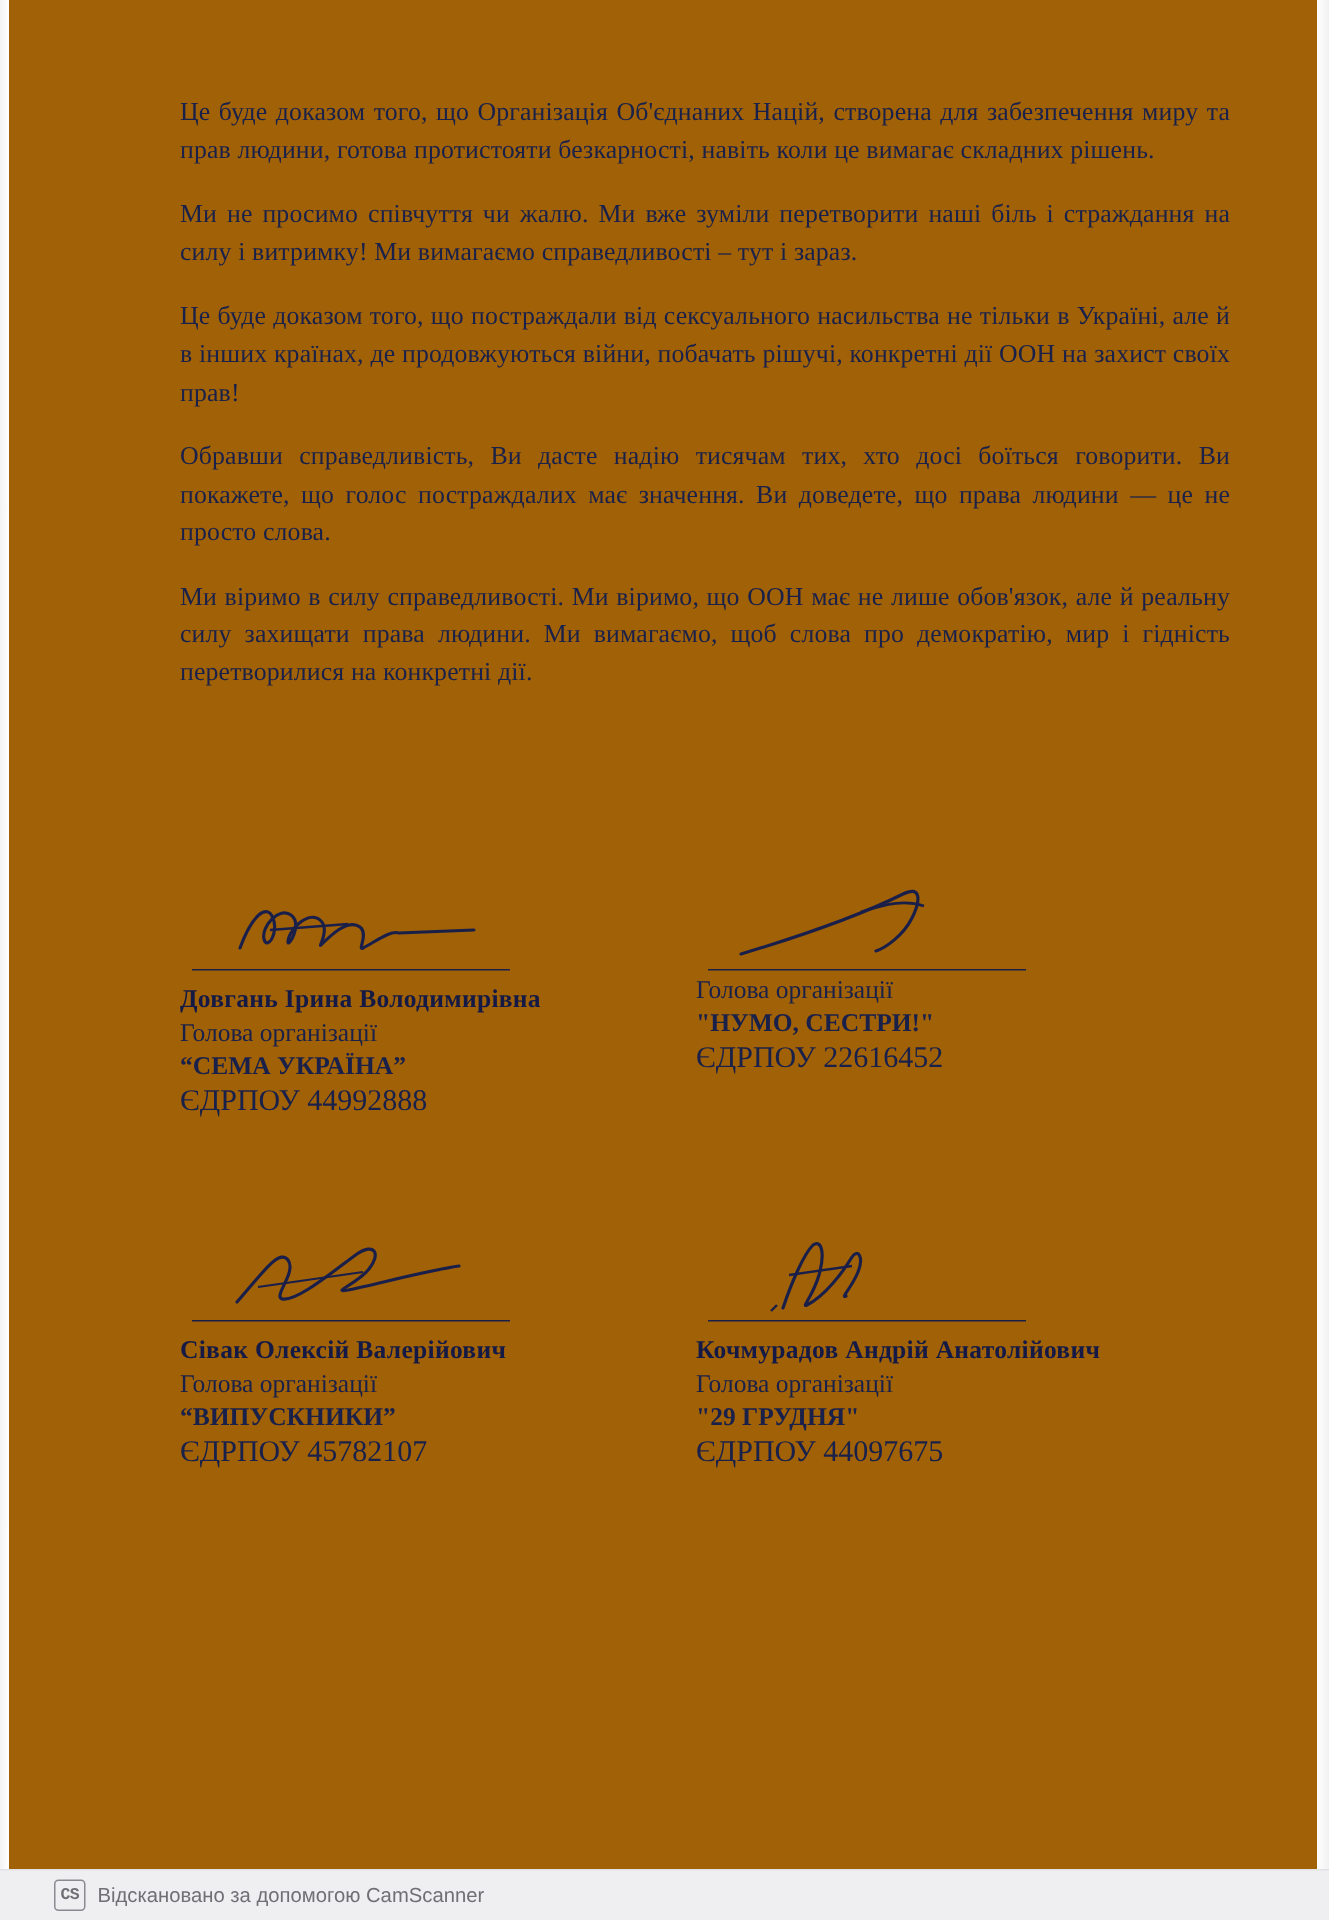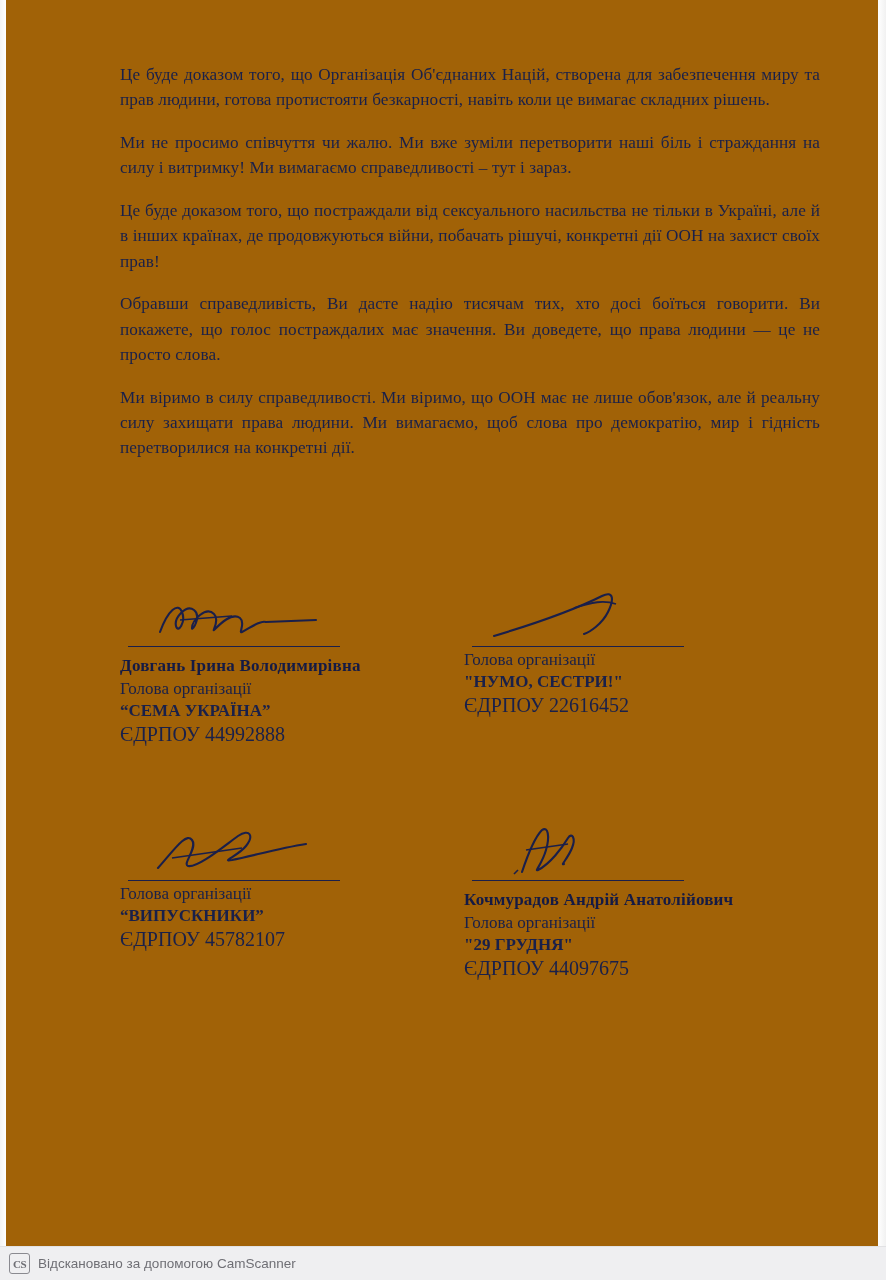--- a/index.html
+++ b/index.html
@@ -114,27 +114,28 @@
     align-items: center;
     padding-left: 9px;
     box-sizing: border-box;
   }
   .cs-badge {
     width: 19px;
     height: 19px;
     border: 1.6px solid #8a8a90;
     border-radius: 3px;
     color: #6e6e74;
-    font-family: Liberation Serif, serif;
+    font-family: Liberation Mono, monospace;
     font-size: 11px;
     font-weight: bold;
     display: flex;
     align-items: center;
     justify-content: center;
     letter-spacing: -0.5px;
+    margin-left: 27px;
   }
   .footer-text {
     font-family: "Liberation Sans", sans-serif;
     font-size: 13.5px;
     color: #6f6f75;
     margin-left: 8px;
   }
   .scan-edge-left {
     position: absolute;
     left: 0; top: 0; bottom: 0;
@@ -196,20 +197,21 @@
 
     <div class="sig-row">
       <div class="sig-block">
         <div class="sig-mark">
           <svg width="230" height="56" viewBox="0 0 230 56">
             <path d="M38 44 C54 26, 66 8, 72 16 C78 24, 62 40, 68 42 C78 44, 104 22, 118 12 C130 4, 134 12, 126 22 C118 32, 100 38, 112 36 C132 32, 160 24, 186 20" fill="none" stroke="#1a1f4a" stroke-width="2.1" stroke-linecap="round"></path>
             <path d="M52 34 L122 24" fill="none" stroke="#1a1f4a" stroke-width="1.5"></path>
           </svg>
         </div>
         <div class="sig-line"></div>
+        <div class="sig-name">Сівак Олексій Валерійович</div>
         <div class="sig-role">Голова організації</div>
         <div class="sig-org">“ВИПУСКНИКИ”</div>
         <div class="sig-code">ЄДРПОУ 45782107</div>
       </div>
 
       <div class="sig-block right">
         <div class="sig-mark">
           <svg width="230" height="56" viewBox="0 0 230 56">
             <path d="M58 48 C64 30, 72 12, 78 6 C84 2, 86 12, 82 26 C78 40, 70 48, 74 46 C86 40, 98 24, 104 14 C108 8, 112 14, 108 24 C104 34, 96 42, 100 40" fill="none" stroke="#1a1f4a" stroke-width="2.1" stroke-linecap="round"></path>
             <path d="M62 26 L104 20" fill="none" stroke="#1a1f4a" stroke-width="1.6"></path>

